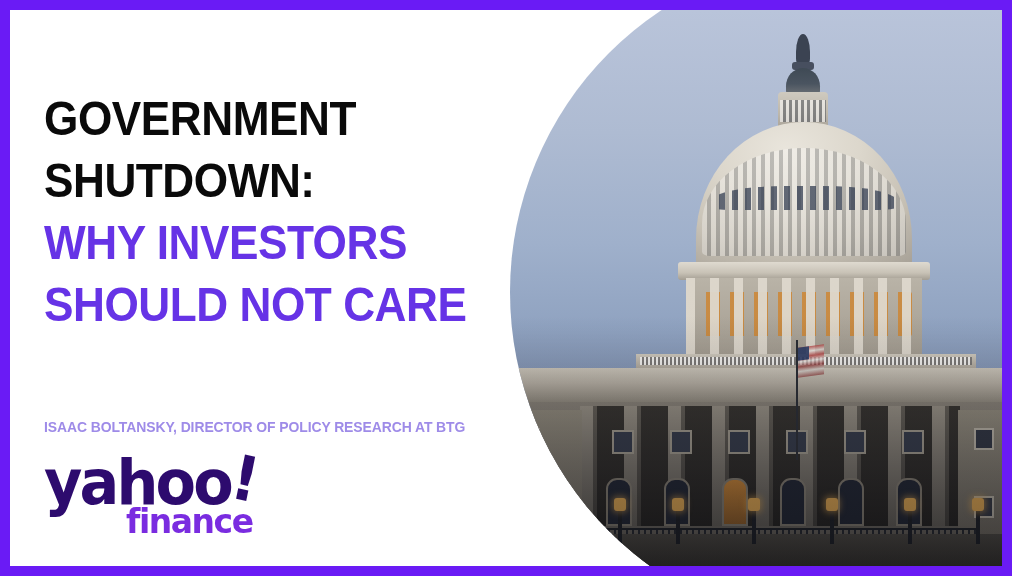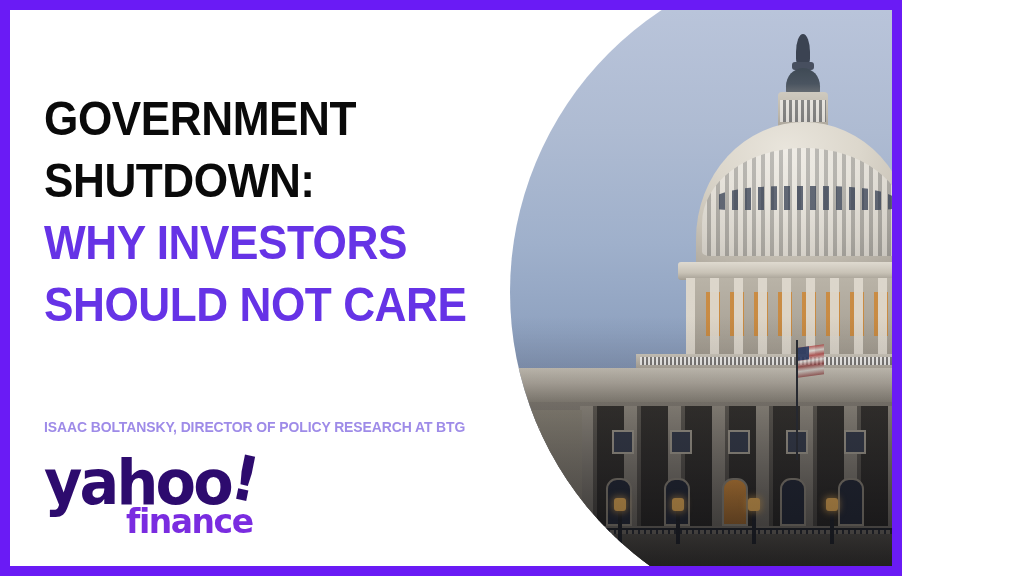--- a/index.html
+++ b/index.html
@@ -7,21 +7,21 @@
     margin: 0;
     padding: 0;
     background: #ffffff;
   }
   body {
     font-family: "Liberation Sans", sans-serif;
   }
 
   .thumbnail {
     position: relative;
-    width: 902px;
+    width: 1012px;
     height: 576px;
     overflow: hidden;
     background: #ffffff;
     box-sizing: border-box;
   }
 
   
   .frame {
     position: absolute;
     inset: 0;

